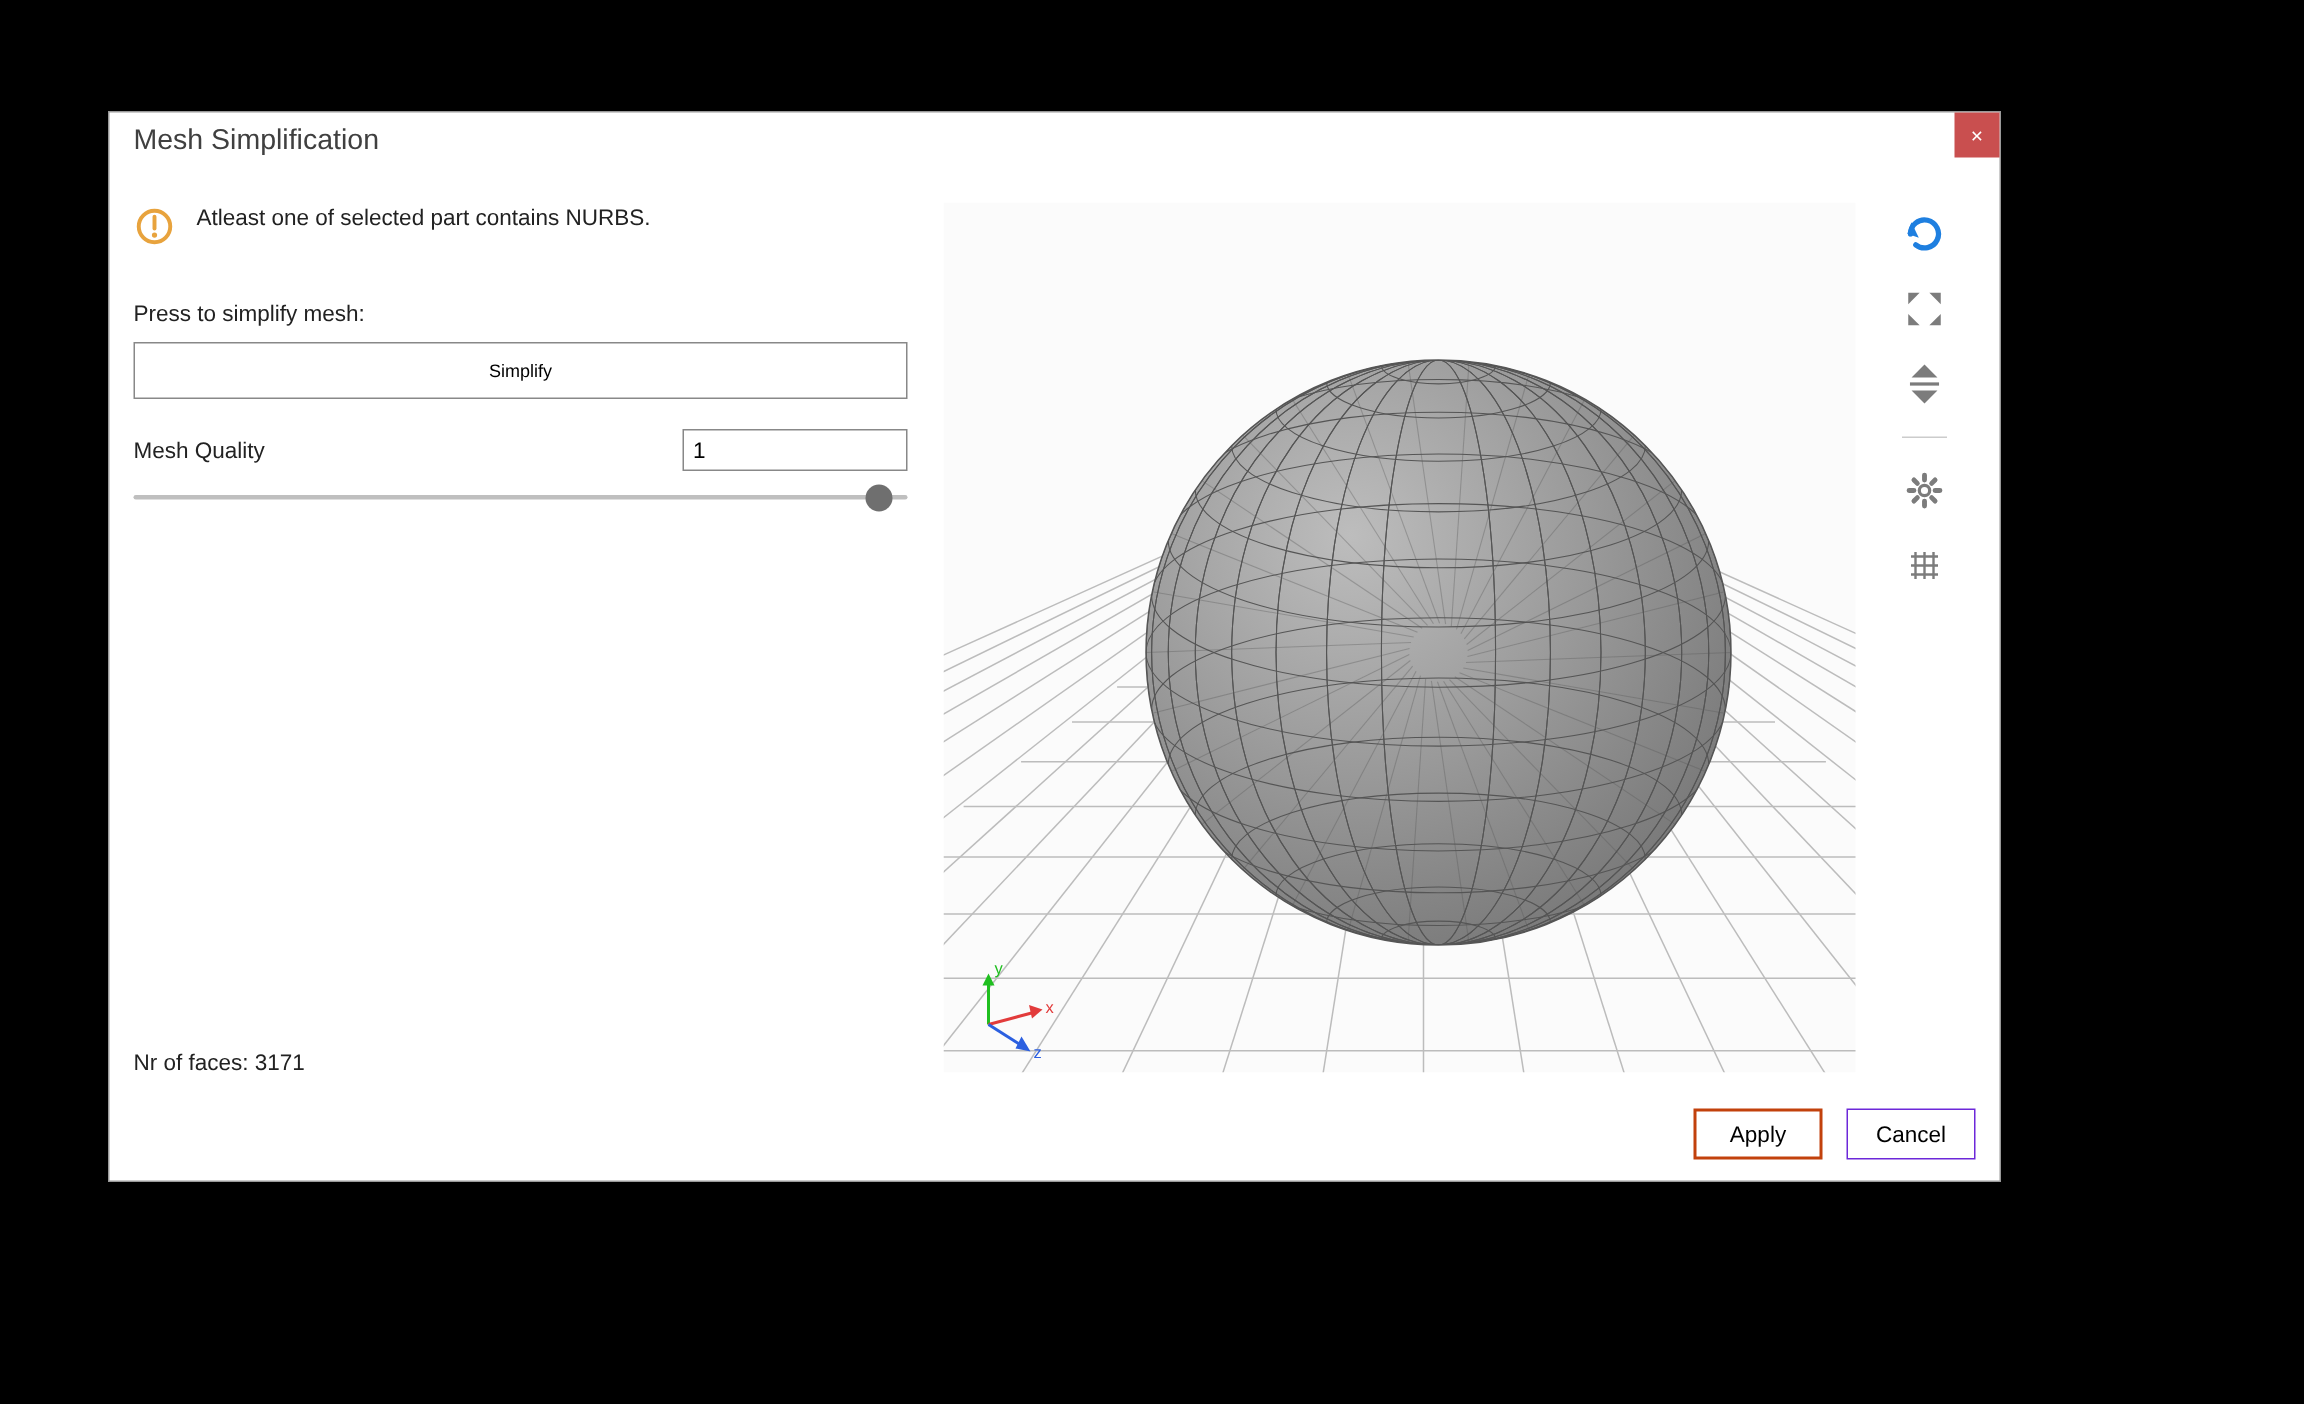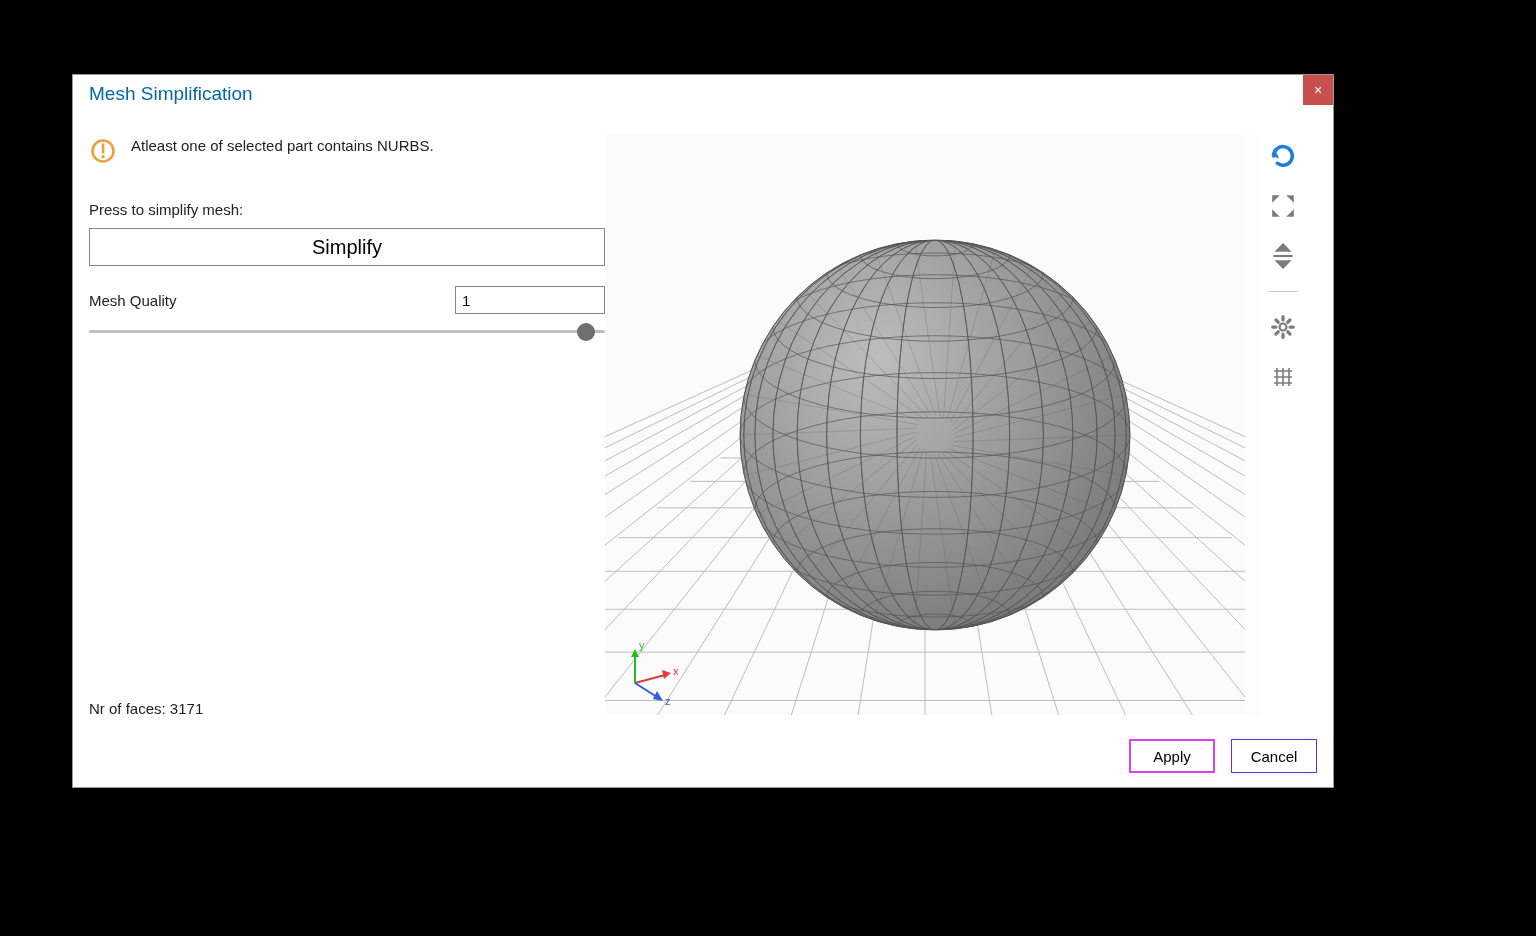--- a/index.html
+++ b/index.html
@@ -25,37 +25,38 @@
   .titlebar {
     display: flex;
     justify-content: space-between;
     align-items: flex-start;
     height: 36px;
   }
   .title {
     padding: 8px 16px 0 16px;
     font-size: 19px;
     font-weight: 400;
-    color: #0369a1;
+    color: #404040;
   }
   .close-btn {
     width: 30px;
     height: 30px;
     background: #c94f4f;
     color: #fff;
     display: flex;
     align-items: center;
     justify-content: center;
     font-size: 14px;
     line-height: 1;
     cursor: pointer;
   }
   .body {
     display: flex;
     padding: 24px 28px 0 16px;
+    gap: 24px;
     height: 610px;
   }
   .left-panel {
     width: 516px;
     display: flex;
     flex-direction: column;
   }
   .alert {
     display: flex;
     gap: 14px;
@@ -68,21 +69,21 @@
     flex: 0 0 auto;
     margin-top: 2px;
   }
   .alert-text { line-height: 1.4; }
   .press-label { margin: 18px 0 10px 0; }
   .simplify-btn {
     width: 100%;
     height: 38px;
     background: #fff;
     border: 1px solid #888;
-    font-size: 20px;
+    font-size: 12px;
     cursor: pointer;
     padding: 0;
   }
   .quality-row {
     display: flex;
     align-items: center;
     justify-content: space-between;
     margin-top: 20px;
   }
   .quality-input {
@@ -157,21 +158,21 @@
   }
   .btn {
     min-width: 86px;
     height: 34px;
     background: #fff;
     border: 1px solid #6d28d9;
     font-size: 15px;
     cursor: pointer;
     padding: 0 18px;
   }
-  .btn.primary { border: 2px solid #d946ef; }
+  .btn.primary { border: 2px solid #c2410c; }
 </style>
 </head>
 <body>
 
 <div class="dialog">
 
   <div class="titlebar">
     <div class="title">Mesh Simplification</div>
     <div class="close-btn">
       <span>×</span>

